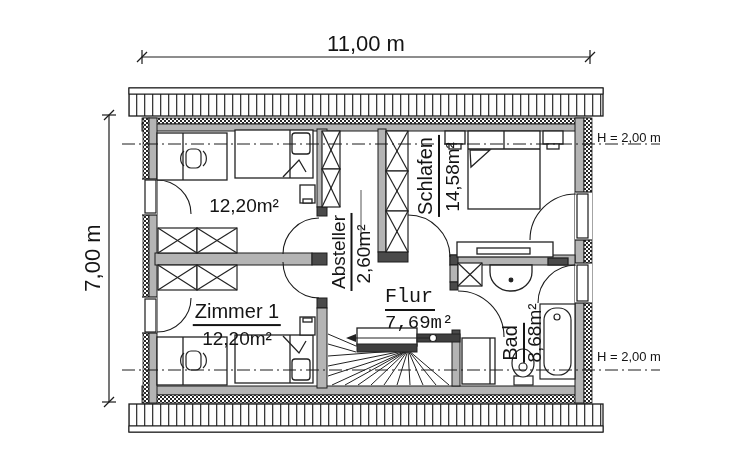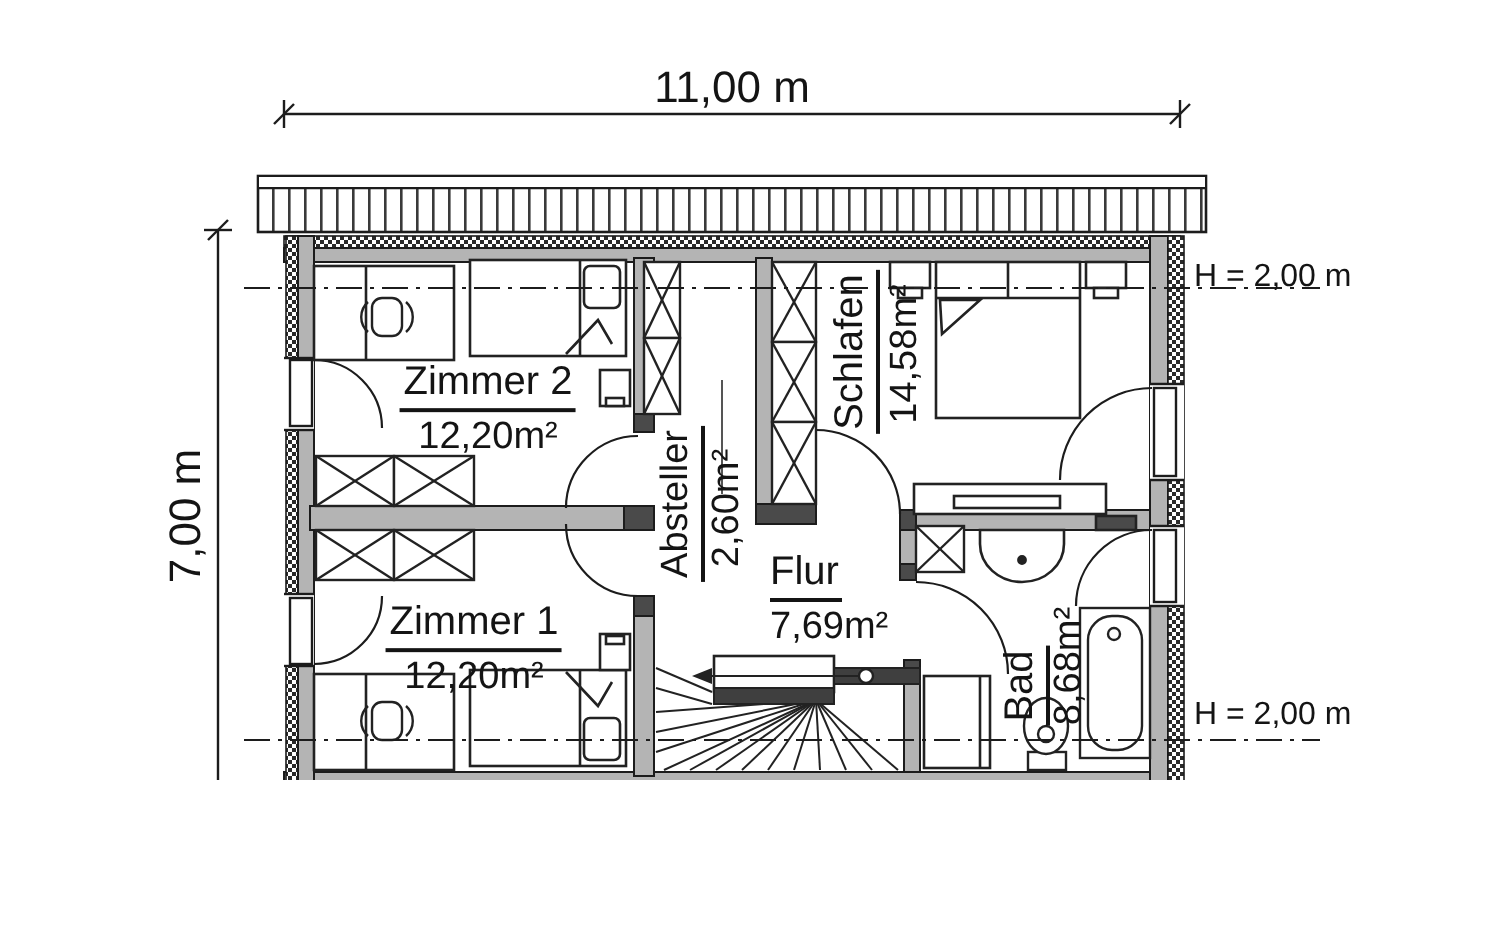--- a/index.html
+++ b/index.html
@@ -1,26 +1,26 @@
 <!DOCTYPE html>
 <html><head>
 <meta charset="utf-8">
 <style>
   html,body{margin:0;padding:0;background:#fff;}
-  #stage{position:relative;width:750px;height:390px;background:#fff;overflow:hidden;
+  #stage{position:relative;width:750px;height:470px;background:#fff;overflow:hidden;
          font-family:"Liberation Sans", sans-serif;color:#111;}
   #plan-svg{position:absolute;left:0;top:0;}
   .lbl{position:absolute;white-space:nowrap;color:#141414;}
   .room-block{display:flex;flex-direction:column;align-items:center;line-height:1.15;}
   .room-name{font-size:20px;border-bottom:2px solid #141414;padding:0 2px 1px 2px;}
   .room-area{font-size:19px;padding-top:2px;}
   .rot{transform:translate(-50%,-50%) rotate(-90deg);}
   .ctr{transform:translate(-50%,-50%);}
   .dim-label{font-size:22px;}
-  .h-label{font-size:16px;}
+  .h-label{font-size:13px;}
 </style>
 </head>
 <body>
 
 <div id="stage">
 
 <svg id="plan-svg" width="750" height="470" viewBox="0 0 750 470">
   <defs>
     <pattern id="hatch" width="4" height="4" patternUnits="userSpaceOnUse">
       <rect width="4" height="4" fill="#fff"></rect>
@@ -280,30 +280,29 @@
 
 <span class="lbl dim-label ctr" style="left:366px;top:44px;">11,00 m</span>
 
 <span class="lbl dim-label rot" style="left:93px;top:258px;">7,00 m</span>
 
 <span class="lbl h-label" style="left:597px;top:130px;">H = 2,00 m</span>
 
 <span class="lbl h-label" style="left:597px;top:349px;">H = 2,00 m</span>
 
 <div class="lbl room-block ctr" style="left:244px;top:205px;">
-  <span class="room-name">Zimmer 2</span>
   <span class="room-area">12,20m²</span>
 </div>
 
 <div class="lbl room-block ctr" style="left:237px;top:325px;">
   <span class="room-name">Zimmer 1</span>
   <span class="room-area">12,20m²</span>
 </div>
 
-<div class="lbl room-block" style="left:385px;top:275px;align-items:flex-start;">
+<div class="lbl room-block" style="left:385px;top:285px;align-items:flex-start;font-family:Liberation Mono, monospace;">
   <span class="room-name" style="padding-left:0;">Flur</span>
   <span class="room-area">7,69m²</span>
 </div>
 
 <span class="lbl room-name rot" style="left:340px;top:252px;font-size:19px;">Absteller</span>
 <span class="lbl room-area rot" style="left:363px;top:254px;font-size:19px;">2,60m²</span>
 
 <span class="lbl room-name rot" style="left:427px;top:176px;">Schlafen</span>
 <span class="lbl room-area rot" style="left:452px;top:177px;">14,58m²</span>
 

